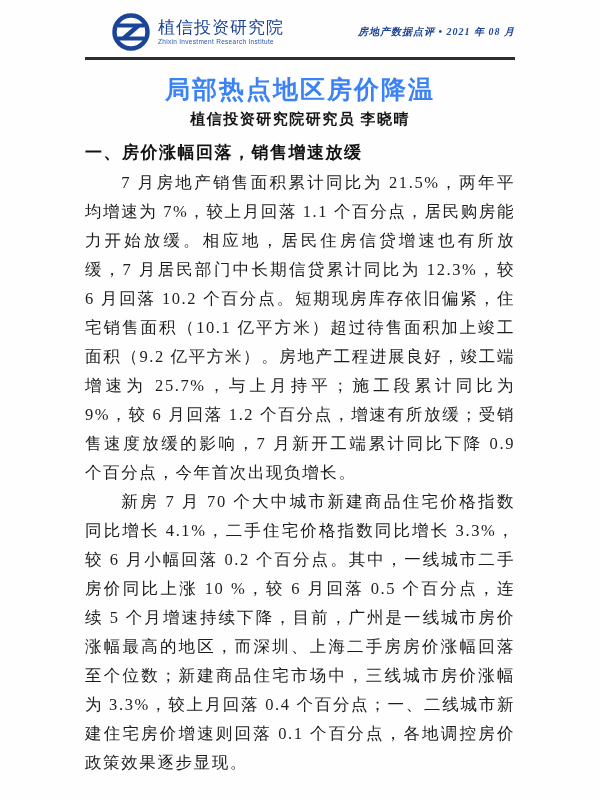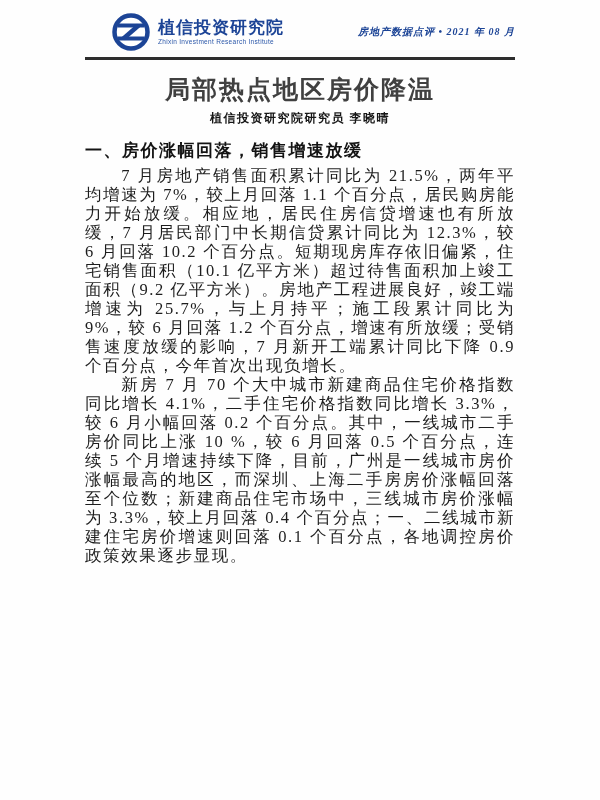--- a/index.html
+++ b/index.html
@@ -29,21 +29,21 @@
   }
   .logo-group {
     display: flex;
     align-items: center;
     gap: 7px;
   }
   .logo-mark { flex: 0 0 auto; display: block; }
   .logo-text { display: flex; flex-direction: column; line-height: 1.05; }
   .logo-name {
     font-family: "Liberation Sans", "DejaVu Sans", sans-serif;
-    font-weight: 700;
+    font-weight: 400;
     font-size: 17px;
     letter-spacing: 1px;
     color: #1c4496;
   }
   .logo-sub {
     font-family: "Liberation Sans", "DejaVu Sans", sans-serif;
     font-size: 6.5px;
     letter-spacing: .3px;
     color: #2a56a8;
     margin-top: 2px;
@@ -64,42 +64,42 @@
     margin: 3px 0 0 0;
   }
   
   .title {
     margin: 13px 0 4px 0;
     font-family: Liberation Sans, sans-serif;
     font-weight: 900;
     font-size: 25px;
     letter-spacing: 2px;
     text-align: center;
-    color: #404040;
+    color: #3b82f6;
   }
   .byline {
     text-align: center;
     font-weight: bold;
-    font-size: 12px;
+    font-size: 15px;
     letter-spacing: 1.5px;
     margin-bottom: 10px;
     color: #161616;
   }
   .section-heading {
     margin: 12px 0 4px 0;
     font-size: 17px;
     font-weight: bold;
     letter-spacing: 1.5px;
     color: #141414;
   }
   
   .body-text p {
     margin: 0;
     font-size: 16.5px;
-    line-height: 19px;
+    line-height: 29px;
     letter-spacing: 1.6px;
     text-indent: 2.2em;
     text-align: justify;
     text-justify: inter-ideograph;
     color: #1d1d1d;
   }
 </style>
 </head>
 <body>
 

